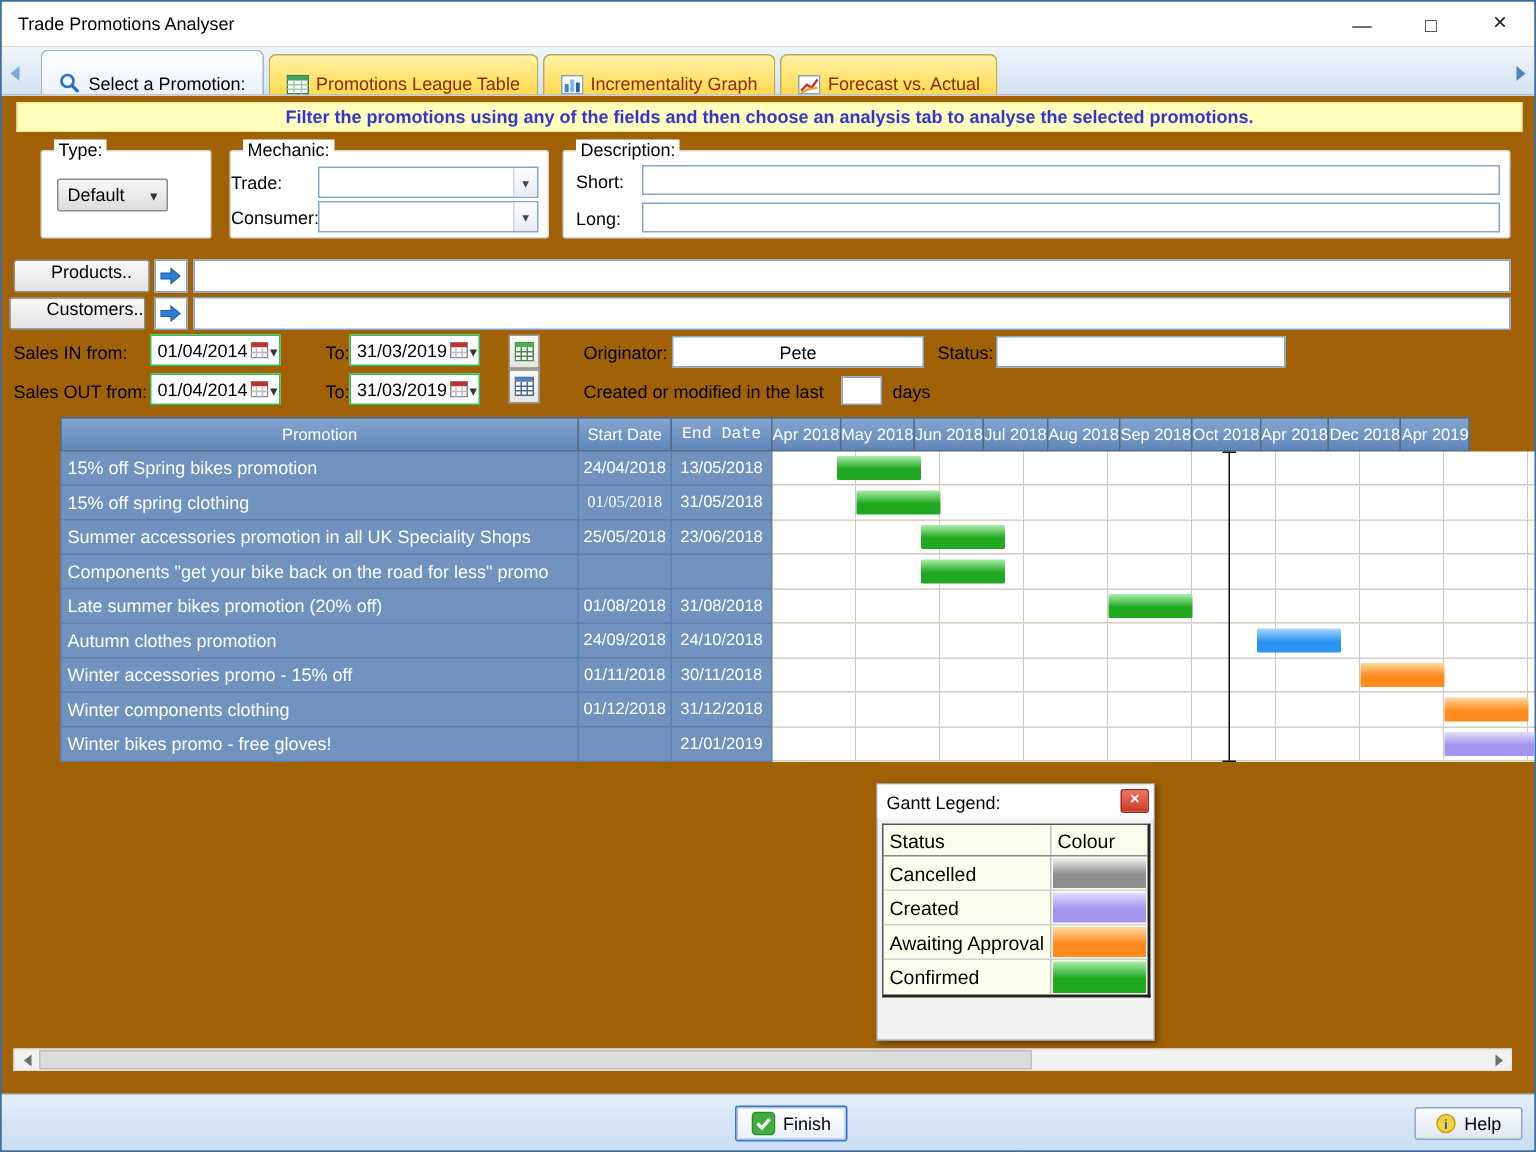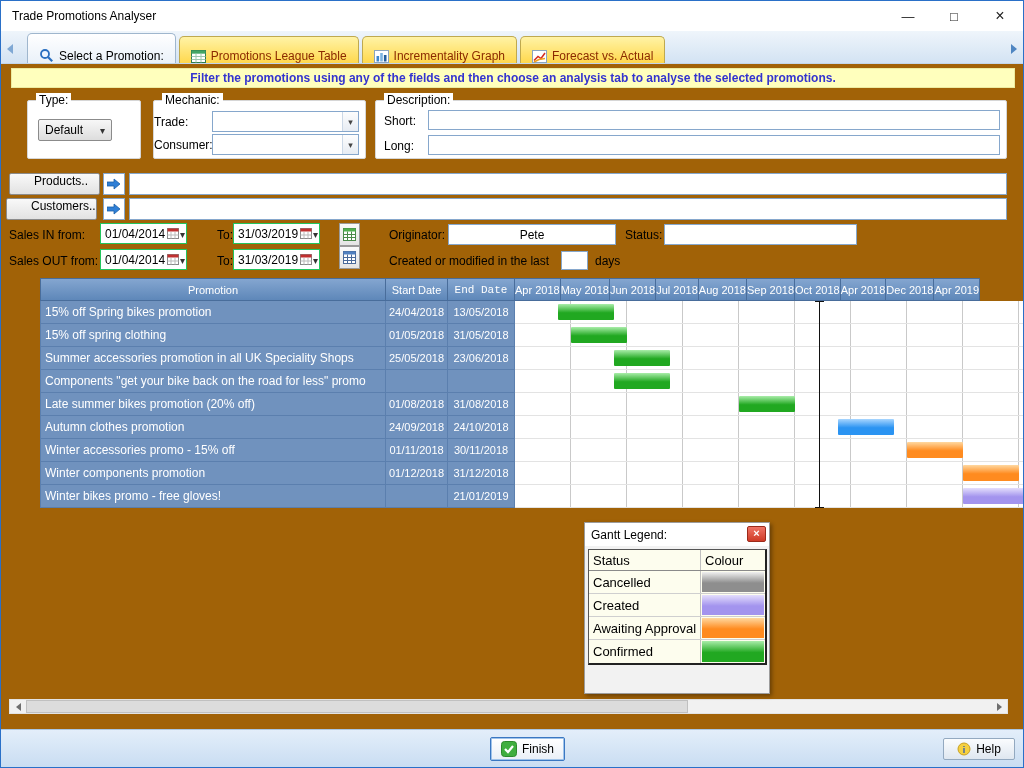--- a/index.html
+++ b/index.html
@@ -366,21 +366,21 @@
         <div class="g-row">
           <div class="g-cell" style="width: 346px;">15% off Spring bikes promotion</div>
           <div class="g-cell center" style="width: 62px;">24/04/2018</div>
           <div class="g-cell center" style="width: 67px;">13/05/2018</div>
           <div class="g-timeline">
             <div class="g-bar" style="left: 42.952px; width: 56.392px; background: linear-gradient(rgb(169, 237, 169) 0%, rgb(33, 168, 33) 55%, rgb(33, 168, 33) 100%);"></div>
           </div>
         </div>
         <div class="g-row">
           <div class="g-cell" style="width: 346px;">15% off spring clothing</div>
-          <div class="g-cell center" style="width: 62px;">01/05/2018</div>
+          <div class="g-cell center" style="width: 62px; font-family: Liberation Serif, serif;">01/05/2018</div>
           <div class="g-cell center" style="width: 67px;">31/05/2018</div>
           <div class="g-timeline">
             <div class="g-bar" style="left: 56px; width: 56px; background: linear-gradient(rgb(169, 237, 169) 0%, rgb(33, 168, 33) 55%, rgb(33, 168, 33) 100%);"></div>
           </div>
         </div>
         <div class="g-row">
           <div class="g-cell" style="width: 346px;">Summer accessories promotion in all UK Speciality Shops</div>
           <div class="g-cell center" style="width: 62px;">25/05/2018</div>
           <div class="g-cell center" style="width: 67px;">23/06/2018</div>
           <div class="g-timeline">
@@ -413,21 +413,21 @@
         </div>
         <div class="g-row">
           <div class="g-cell" style="width: 346px;">Winter accessories promo - 15% off</div>
           <div class="g-cell center" style="width: 62px;">01/11/2018</div>
           <div class="g-cell center" style="width: 67px;">30/11/2018</div>
           <div class="g-timeline">
             <div class="g-bar" style="left: 392px; width: 56px; background: linear-gradient(rgb(255, 216, 160) 0%, rgb(255, 139, 31) 55%, rgb(255, 139, 31) 100%);"></div>
           </div>
         </div>
         <div class="g-row">
-          <div class="g-cell" style="width: 346px;">Winter components promotion</div>
+          <div class="g-cell" style="width: 346px;">Winter components clothing</div>
           <div class="g-cell center" style="width: 62px;">01/12/2018</div>
           <div class="g-cell center" style="width: 67px;">31/12/2018</div>
           <div class="g-timeline">
             <div class="g-bar" style="left: 448px; width: 56px; background: linear-gradient(rgb(255, 216, 160) 0%, rgb(255, 139, 31) 55%, rgb(255, 139, 31) 100%);"></div>
           </div>
         </div>
         <div class="g-row">
           <div class="g-cell" style="width: 346px;">Winter bikes promo - free gloves!</div>
           <div class="g-cell center" style="width: 62px;"></div>
           <div class="g-cell center" style="width: 67px;">21/01/2019</div>

